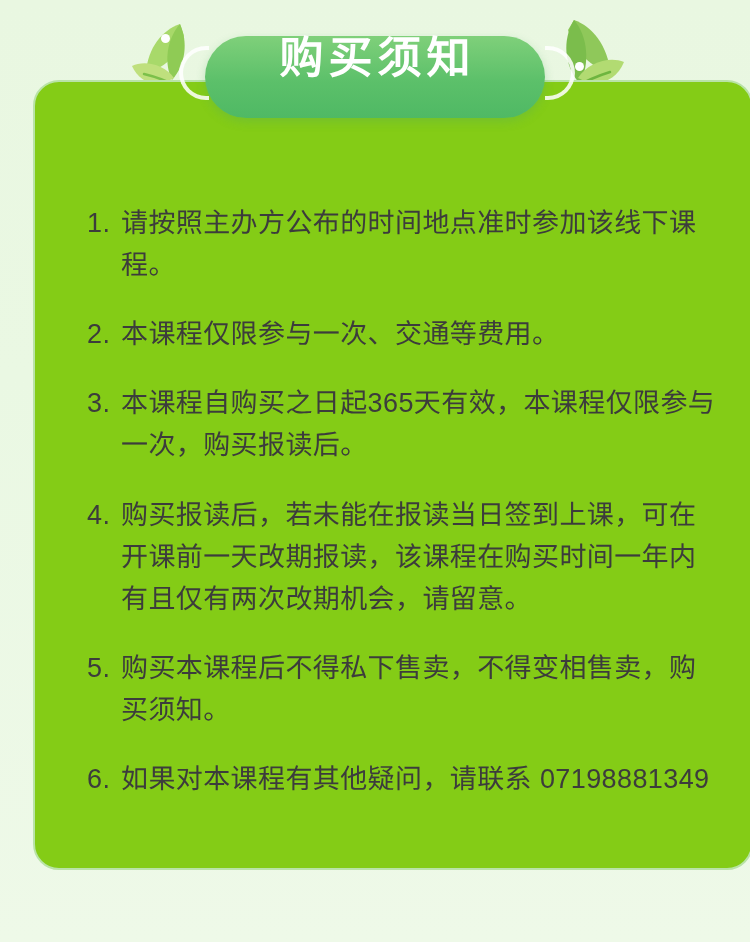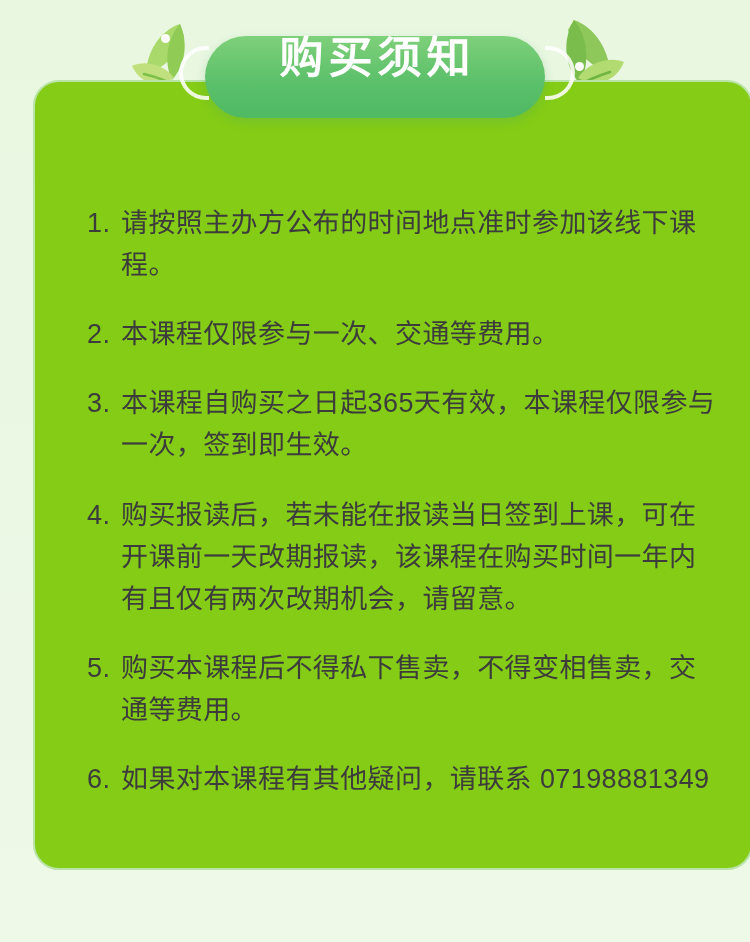--- a/index.html
+++ b/index.html
@@ -157,23 +157,23 @@
         <path d="M46 100 C 60 90, 80 88, 94 94 C 82 108, 60 112, 46 100 Z" fill="#c4e384"></path>
         <path d="M22 58 C 48 66, 74 82, 94 100" stroke="#6eb53f" stroke-width="2.5" fill="none" stroke-linecap="round"></path>
       </g>
     </svg>
   </div>
 
   <div class="card">
     <ol class="notes">
       <li class="note-item">请按照主办方公布的时间地点准时参加该线下课程。</li>
       <li class="note-item">本课程仅限参与一次、交通等费用。</li>
-      <li class="note-item">本课程自购买之日起365天有效，本课程仅限参与一次，签到即生效。</li>
+      <li class="note-item">本课程自购买之日起365天有效，本课程仅限参与一次，购买报读后。</li>
       <li class="note-item">购买报读后，若未能在报读当日签到上课，可在开课前一天改期报读，该课程在购买时间一年内有且仅有两次改期机会，请留意。</li>
-      <li class="note-item">购买本课程后不得私下售卖，不得变相售卖，交通等费用。</li>
+      <li class="note-item">购买本课程后不得私下售卖，不得变相售卖，购买须知。</li>
       <li class="note-item">如果对本课程有其他疑问，请联系 07198881349</li>
     </ol>
   </div>
 
   <div class="badge-dot d1"></div>
   <div class="badge-arc left"></div>
   <div class="header-badge">
     <span class="title">购买须知</span>
   </div>
   <div class="badge-arc right"></div>

